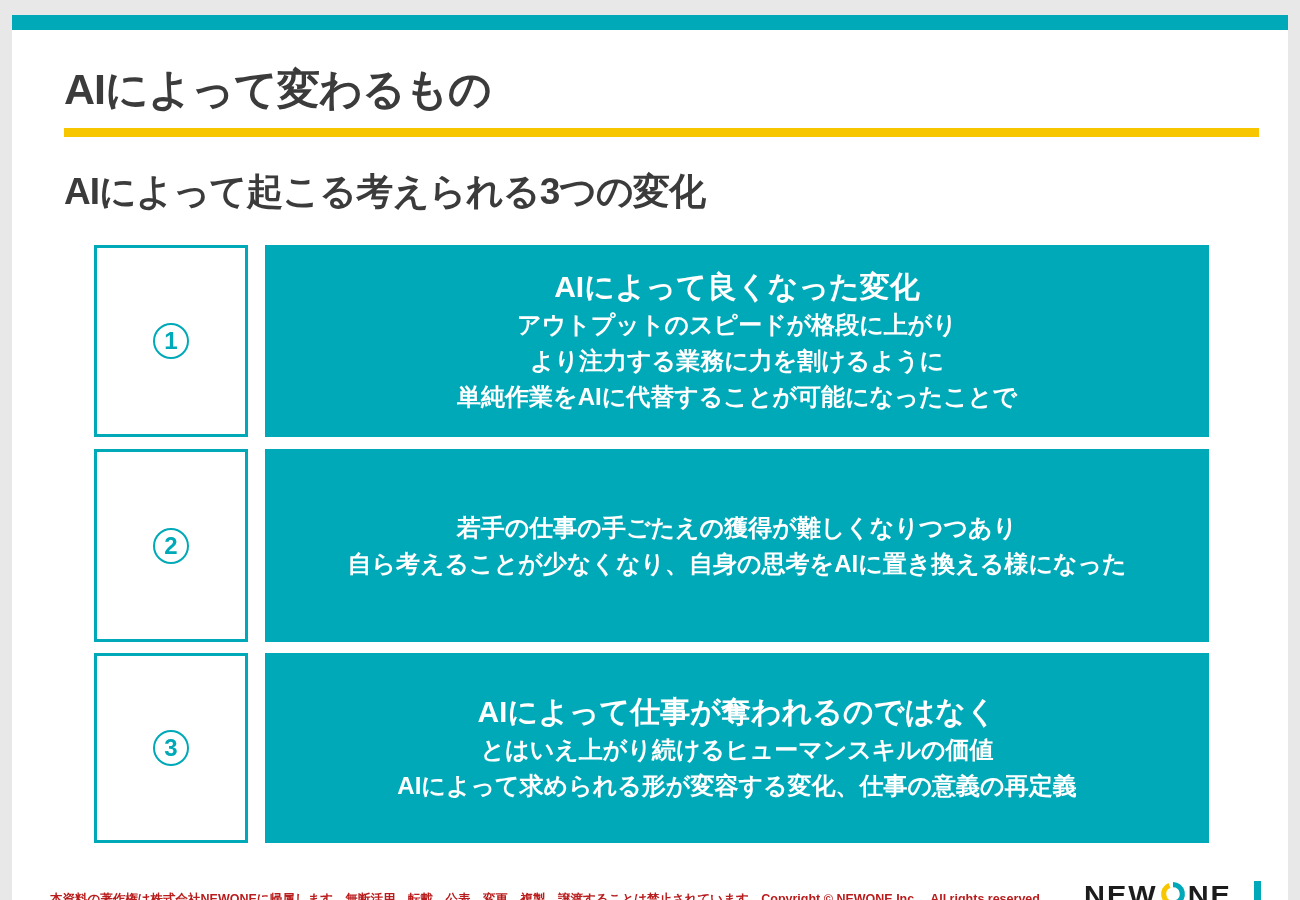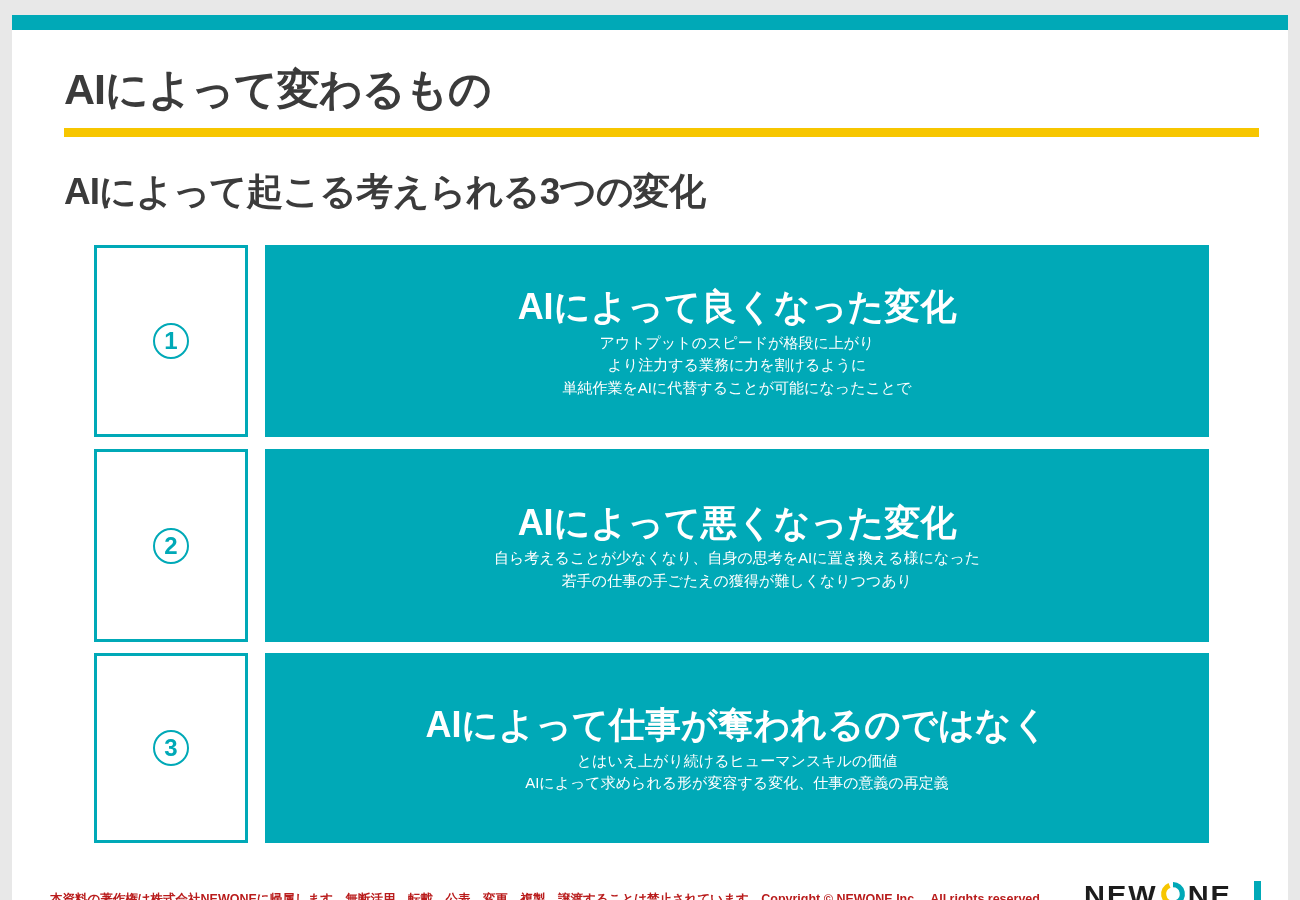--- a/index.html
+++ b/index.html
@@ -86,29 +86,29 @@
     background: #00A9B7;
     color: #ffffff;
     display: flex;
     flex-direction: column;
     align-items: center;
     justify-content: center;
     text-align: center;
   }
 
   .content-heading {
-    font-size: 36px;
+    font-size: 30px;
     font-weight: bold;
     line-height: 1.35;
     white-space: nowrap;
   }
 
   .content-line {
-    font-size: 15px;
-    font-weight: normal;
+    font-size: 24px;
+    font-weight: bold;
     line-height: 1.5;
     white-space: nowrap;
   }
 
   .footer-copyright {
     position: absolute;
     left: 38px; top: 876px;
     font-size: 12.5px;
     font-weight: bold;
     color: #b91c1c;
@@ -168,23 +168,22 @@
     </div>
   </div>
 
   <div class="row row-2">
     <div class="num-box">
       <div class="num-circle">
         <span>2</span>
       </div>
     </div>
     <div class="content-box">
-      <div class="content-heading">AIによって悪くなった変化</div>
+      <div class="content-line">若手の仕事の手ごたえの獲得が難しくなりつつあり</div>
       <div class="content-line">自ら考えることが少なくなり、自身の思考をAIに置き換える様になった</div>
-      <div class="content-line">若手の仕事の手ごたえの獲得が難しくなりつつあり</div>
     </div>
   </div>
 
   <div class="row row-3">
     <div class="num-box">
       <div class="num-circle">
         <span>3</span>
       </div>
     </div>
     <div class="content-box">

